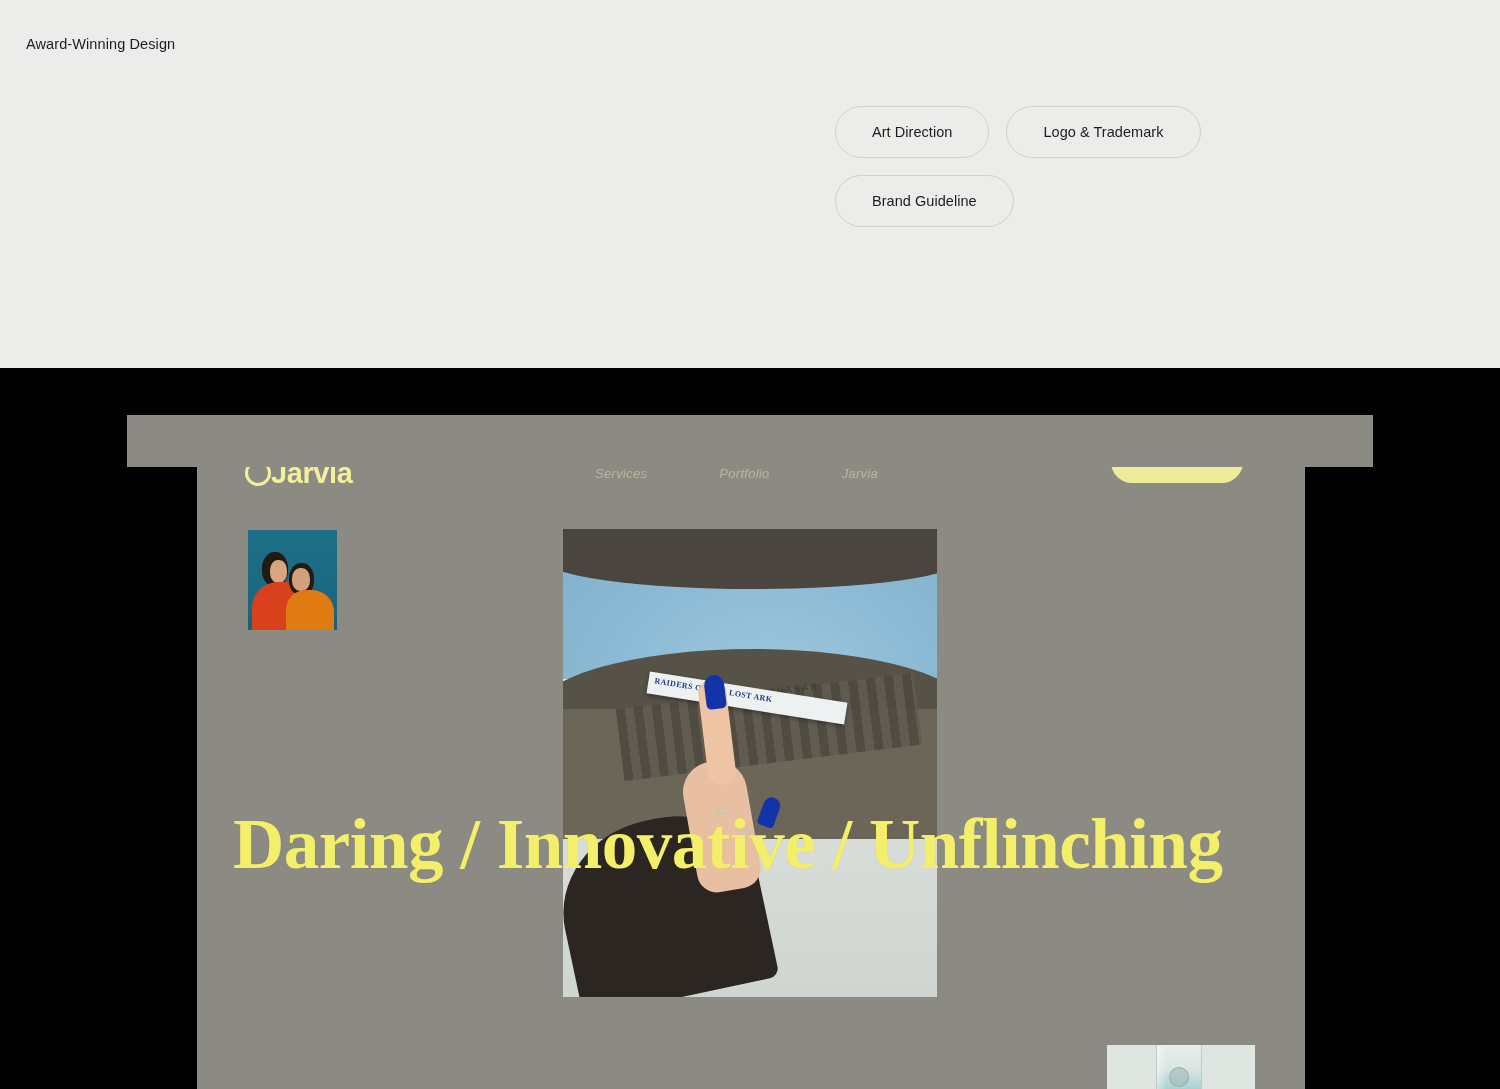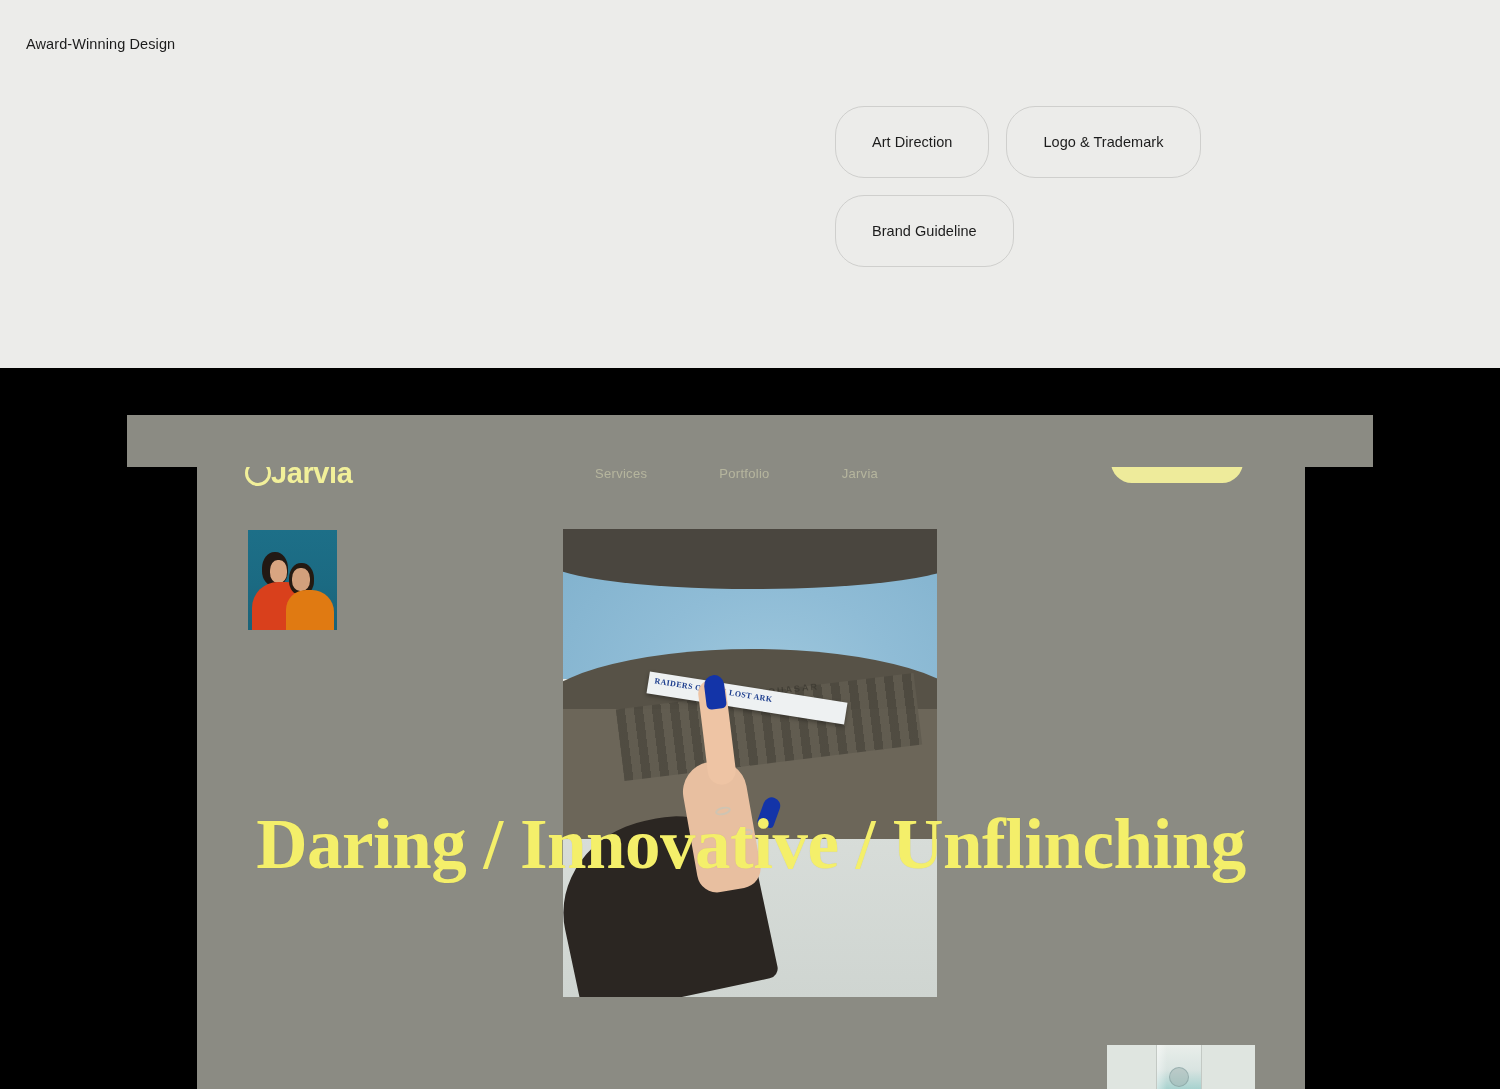--- a/index.html
+++ b/index.html
@@ -53,21 +53,21 @@
   #tag-cloud {
     position: absolute;
     left: 835px; top: 106px;
     width: 560px;
     display: flex;
     flex-wrap: wrap;
     gap: 17px 17px;
   }
 
   .tag-pill {
-    height: 72px;
+    height: 52px;
     border: 1px solid #cfcfcd;
     border-radius: 29px;
     background: transparent;
     display: flex;
     align-items: center;
     justify-content: center;
     padding: 0 36px;
     font-size: 14.5px;
     color: #1c1c1c;
     letter-spacing: 0.05px;
@@ -137,20 +137,21 @@
     line-height: 1;
   }
 
   #nav-links {
     position: absolute;
     left: 398px; top: 0;
     height: 56px;
     display: flex;
     align-items: center;
     gap: 72px;
+    font-style: italic;
   }
 
   .nav-link {
     font-size: 13px;
     color: #d9d8b4;
     opacity: 0.55;
     letter-spacing: 0.3px;
     white-space: nowrap;
     cursor: pointer;
   }
@@ -377,29 +378,29 @@
     position: absolute; left: 94px; top: 0;
     width: 1px; height: 113px;
     background: rgba(0,0,0,0.12);
   }
 
   
   #hero-headline {
     position: absolute;
     left: 0; top: 338px;          
     width: 1108px;
-    text-align: center;
     font-family: "Liberation Serif", serif;
     font-weight: 700;
     font-size: 71px;
     line-height: 78px;
     color: #f4ef6a;
     letter-spacing: -0.5px;
     white-space: nowrap;
     text-shadow: 0 0 1px rgba(0,0,0,0.12);
+    padding-left: 36px;
   }
 
   
   .black-mask { position: absolute; background: #000000; }
 </style>
 </head>
 <body>
 
 <div id="stage">
 

